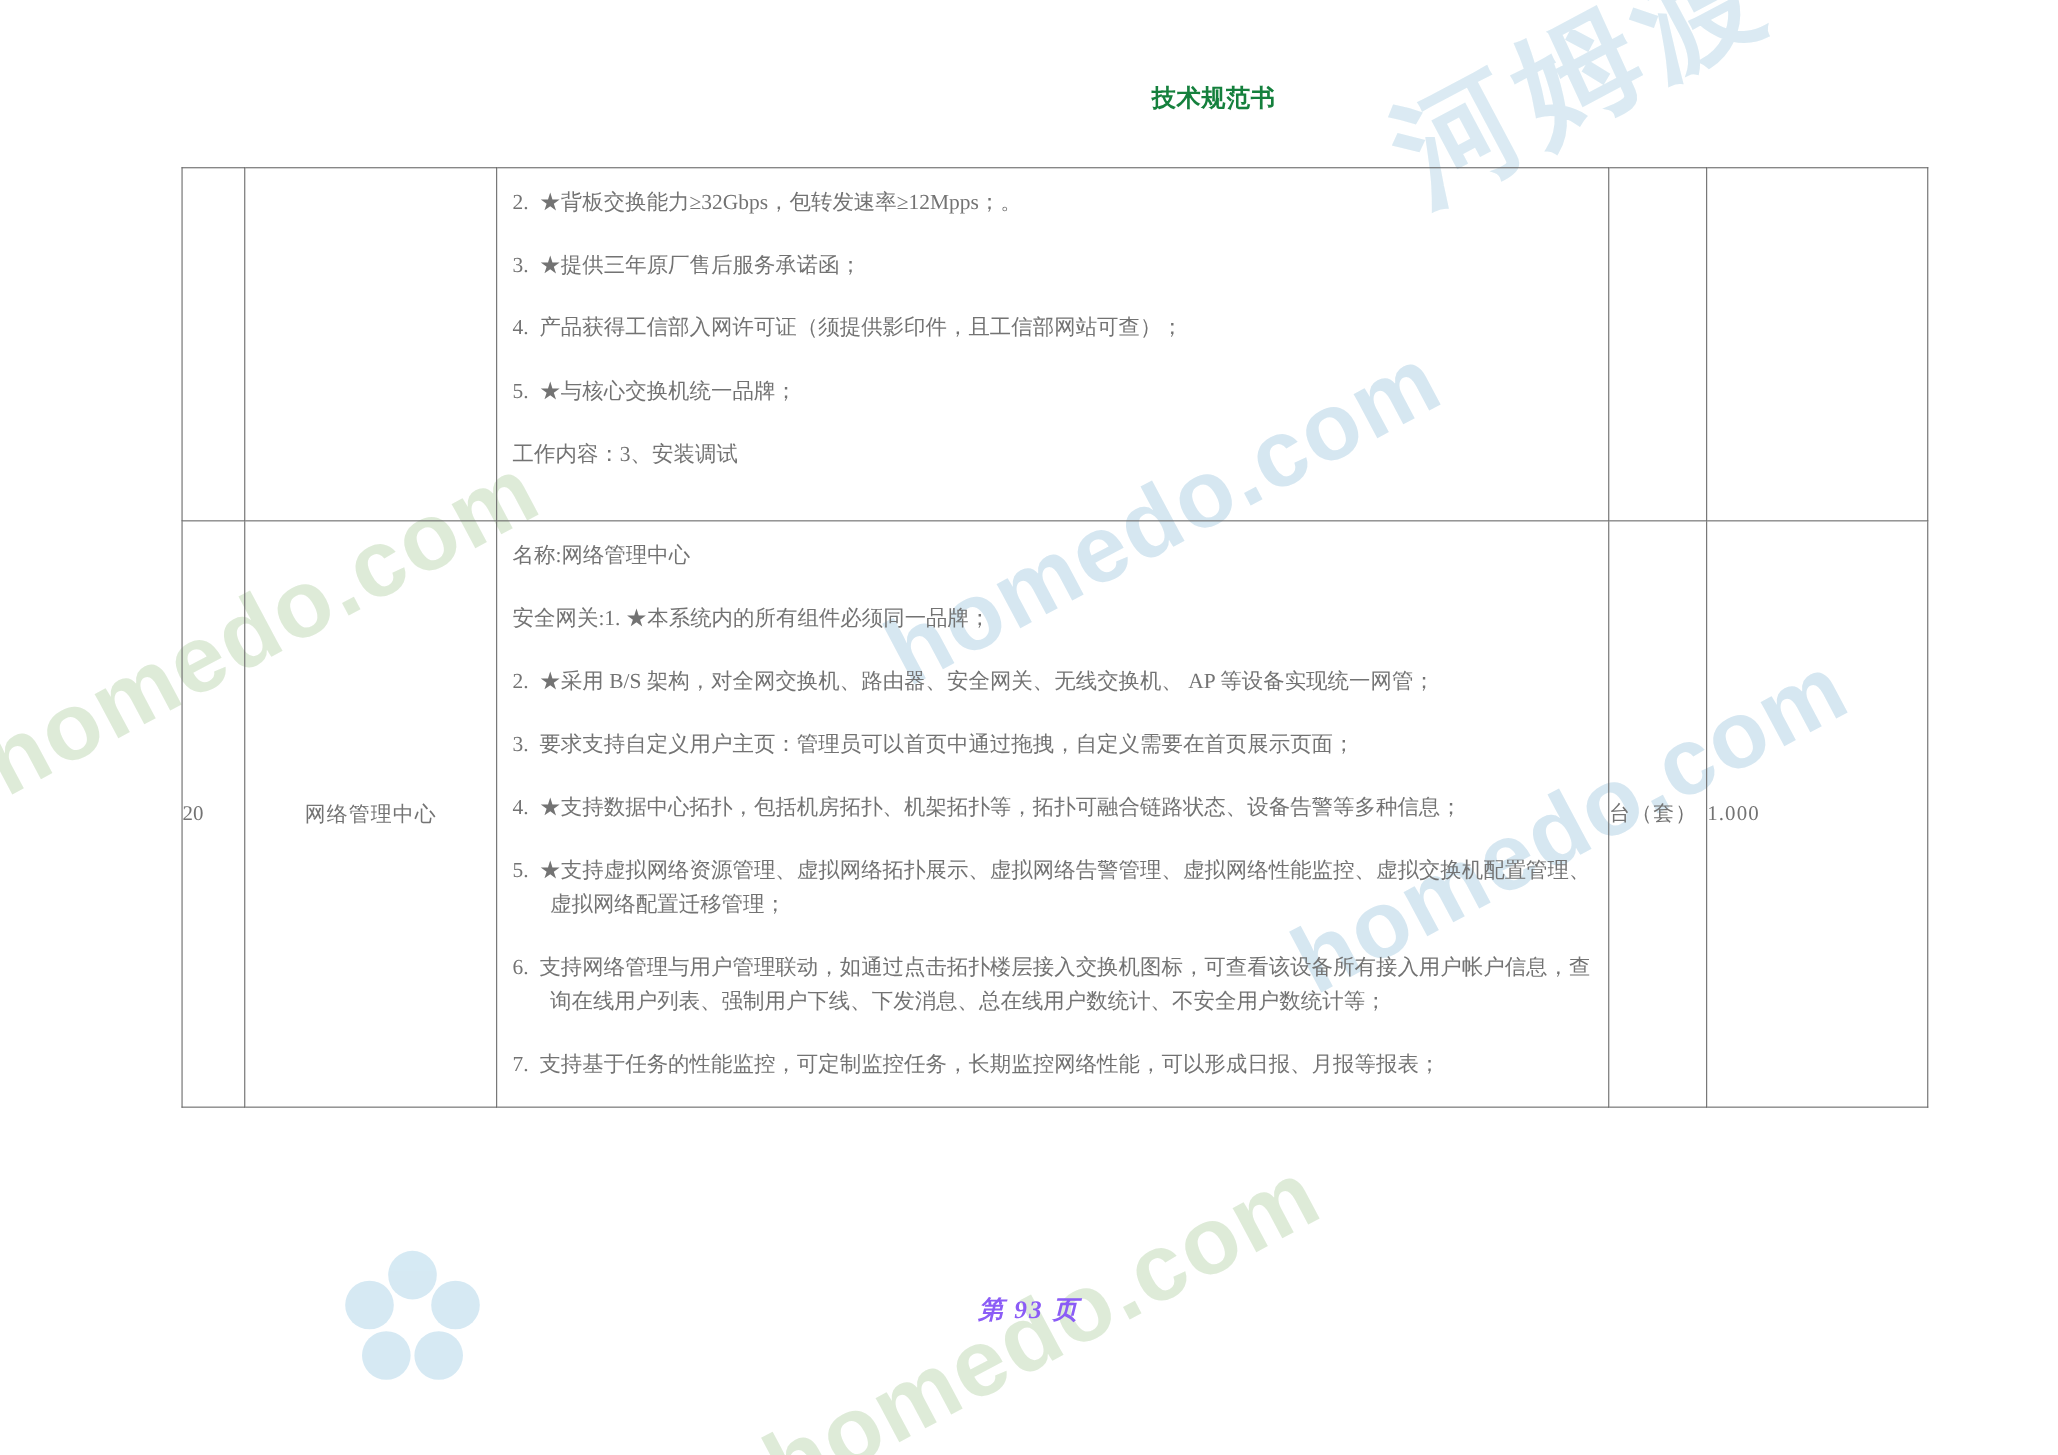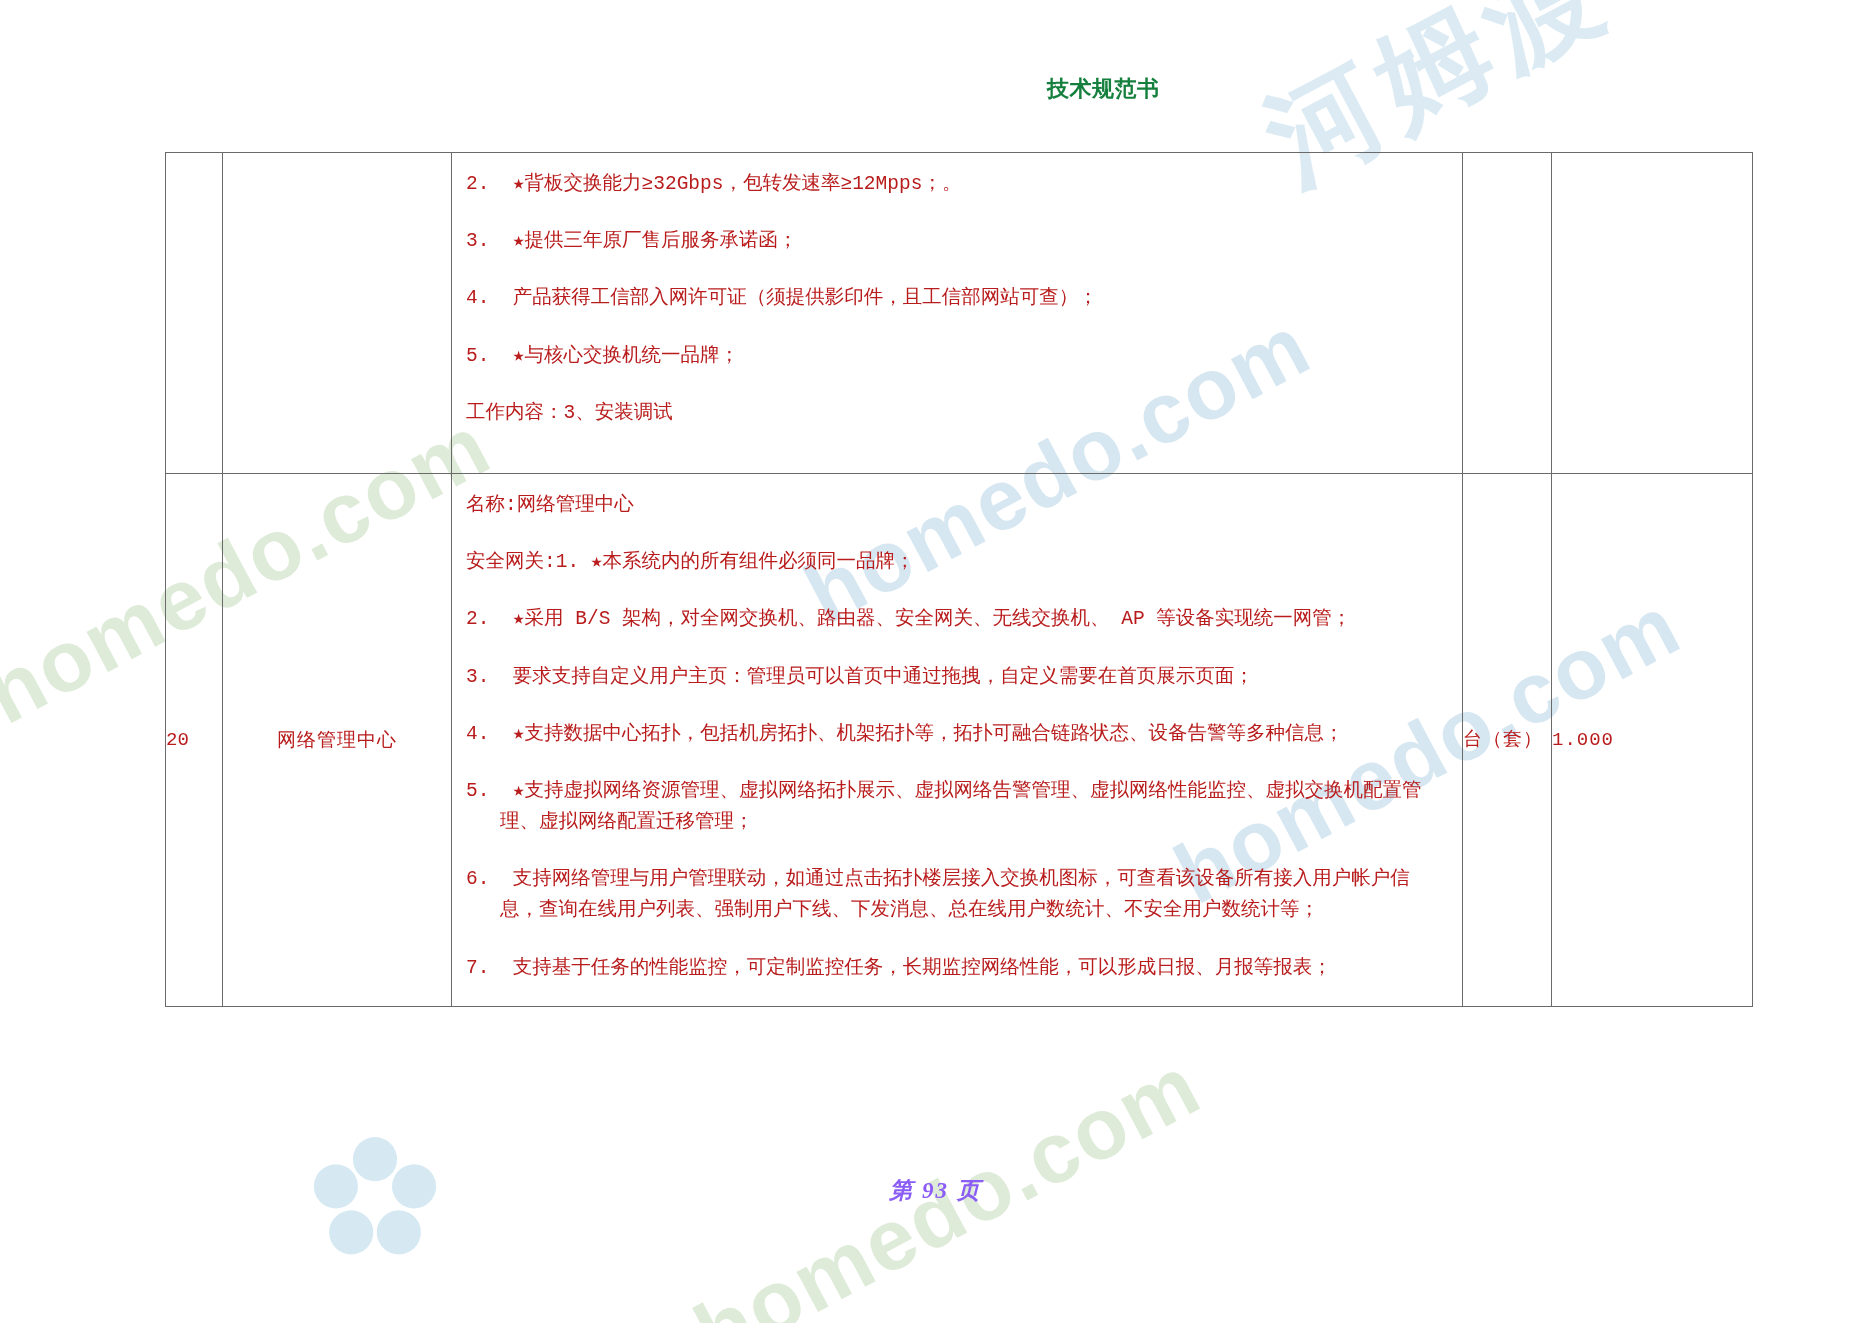--- a/index.html
+++ b/index.html
@@ -83,22 +83,21 @@
     left: 165px;
     width: 1582px;
     border-collapse: collapse;
     table-layout: fixed;
   }
   table.spec td {
     border: 1px solid #6a6a6a;
     vertical-align: middle;
     padding: 0;
     font-size: 19px;
-    color: #b91c1c;
-    font-family: Liberation Mono, monospace;
+    color: #737373;
   }
   .col-no    { width: 56px;  text-align: left; }
   .col-name  { width: 228px; text-align: center; }
   .col-desc  { width: 1010px; text-align: left; }
   .col-unit  { width: 88px;  text-align: left; }
   .col-qty   { width: 200px; text-align: left; }
 
   .cell-pad {
     padding: 16px 14px 18px 14px;
   }

